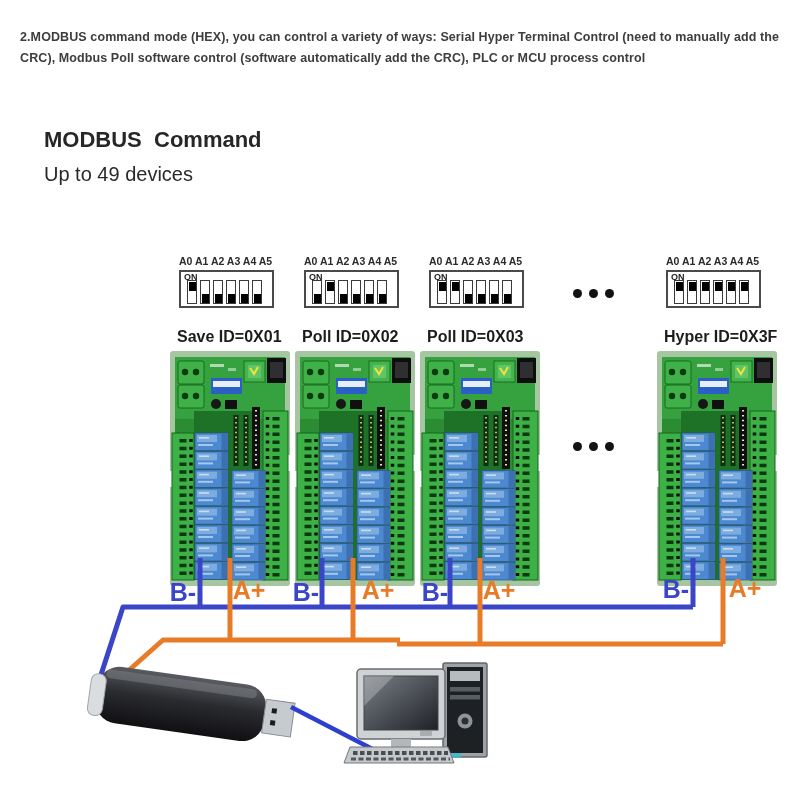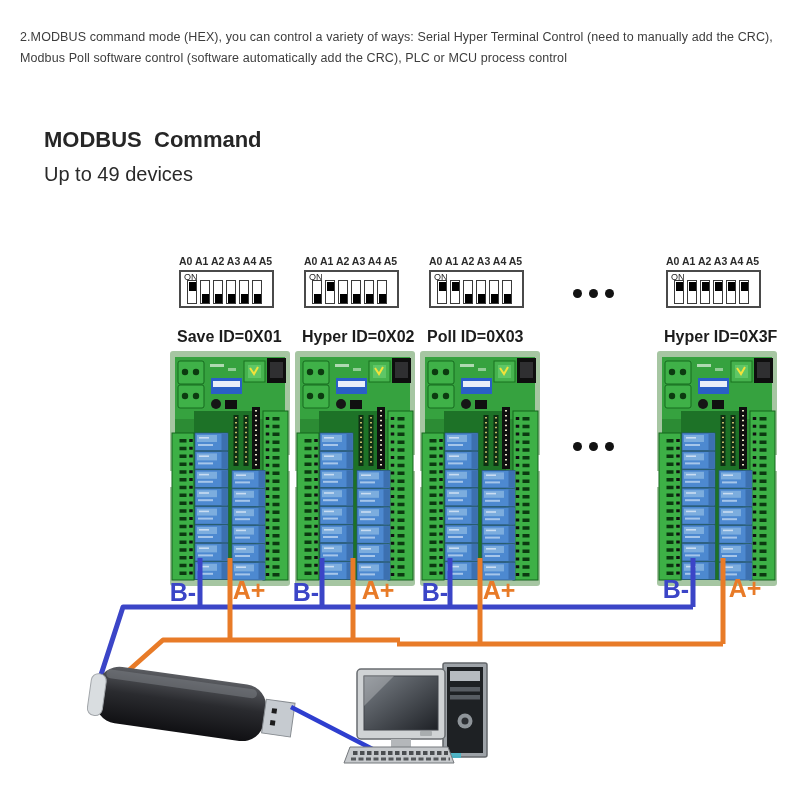--- a/index.html
+++ b/index.html
@@ -1,28 +1,28 @@
 <!DOCTYPE html>
 <html><head>
 <meta charset="utf-8">
 <style>
   html,body{margin:0;padding:0;}
   body{width:800px;height:800px;background:#ffffff;position:relative;overflow:hidden;
        font-family:"Liberation Sans", sans-serif;}
   .abs{position:absolute;}
   .intro{left:20px;top:27px;width:772px;font-size:12.5px;line-height:21px;color:#3d3d3d;
-         font-weight:400;letter-spacing:0.1px;}
+         font-weight:700;letter-spacing:0.1px;}
   .title{left:44px;top:127px;font-size:22px;font-weight:700;color:#262626;white-space:pre;}
   .subtitle{left:44px;top:163px;font-size:20px;font-weight:500;color:#2a2a2a;}
   .device{position:absolute;top:255px;width:120px;z-index:2;}
   .d0{left:170px}.d1{left:295px}.d2{left:420px}.d3{left:657px}
   .pins{margin-left:9px;font-size:10.5px;font-weight:700;color:#2b2b2b;white-space:pre;}
   .dipbox{margin:3px 0 0 9px;width:95px;height:38px;border:2px solid #4a4a4a;background:#fff;
           position:relative;box-sizing:border-box;}
-  .dipbox .on{position:absolute;left:3px;top:0px;font-size:9px;font-weight:400;color:#222;}
+  .dipbox .on{position:absolute;left:3px;top:0px;font-size:9px;font-weight:700;color:#222;}
   .sw-row{position:absolute;left:6px;top:8px;display:flex;gap:3px;}
   .sw{width:10px;height:24px;border:1.5px solid #3a3a3a;background:#fff;position:relative;box-sizing:border-box;}
   .sw i{position:absolute;left:0.5px;right:0.5px;height:9px;background:#000;display:block;}
   .sw.up i{top:0.5px;}
   .sw.down i{bottom:0.5px;}
   .saveid{margin:20px 0 0 7px;font-size:16px;font-weight:600;color:#1c1c1c;white-space:pre;}
   .board{margin:5px 0 0 0;display:block;}
   .dots{position:absolute;display:flex;gap:7px;z-index:2;}
   .dots i{width:9px;height:9px;border-radius:50%;background:#121212;display:block;}
   .dots1{left:573px;top:289px;}
@@ -159,21 +159,21 @@
           <i></i>
         </span>
         <span class="sw down">
           <i></i>
         </span>
         <span class="sw down">
           <i></i>
         </span>
       </div>
   </div>
-  <div class="saveid">Hyper ID=0X02</div>
+  <div class="saveid">Poll ID=0X02</div>
   <svg class="board" width="120" height="235">
       <use href="#boardSym"></use>
     </svg>
 </div>
 
 <div class="device d2">
   <div class="pins">A0 A1 A2 A3 A4 A5</div>
   <div class="dipbox">
     <span class="on">ON</span>
     <div class="sw-row">

